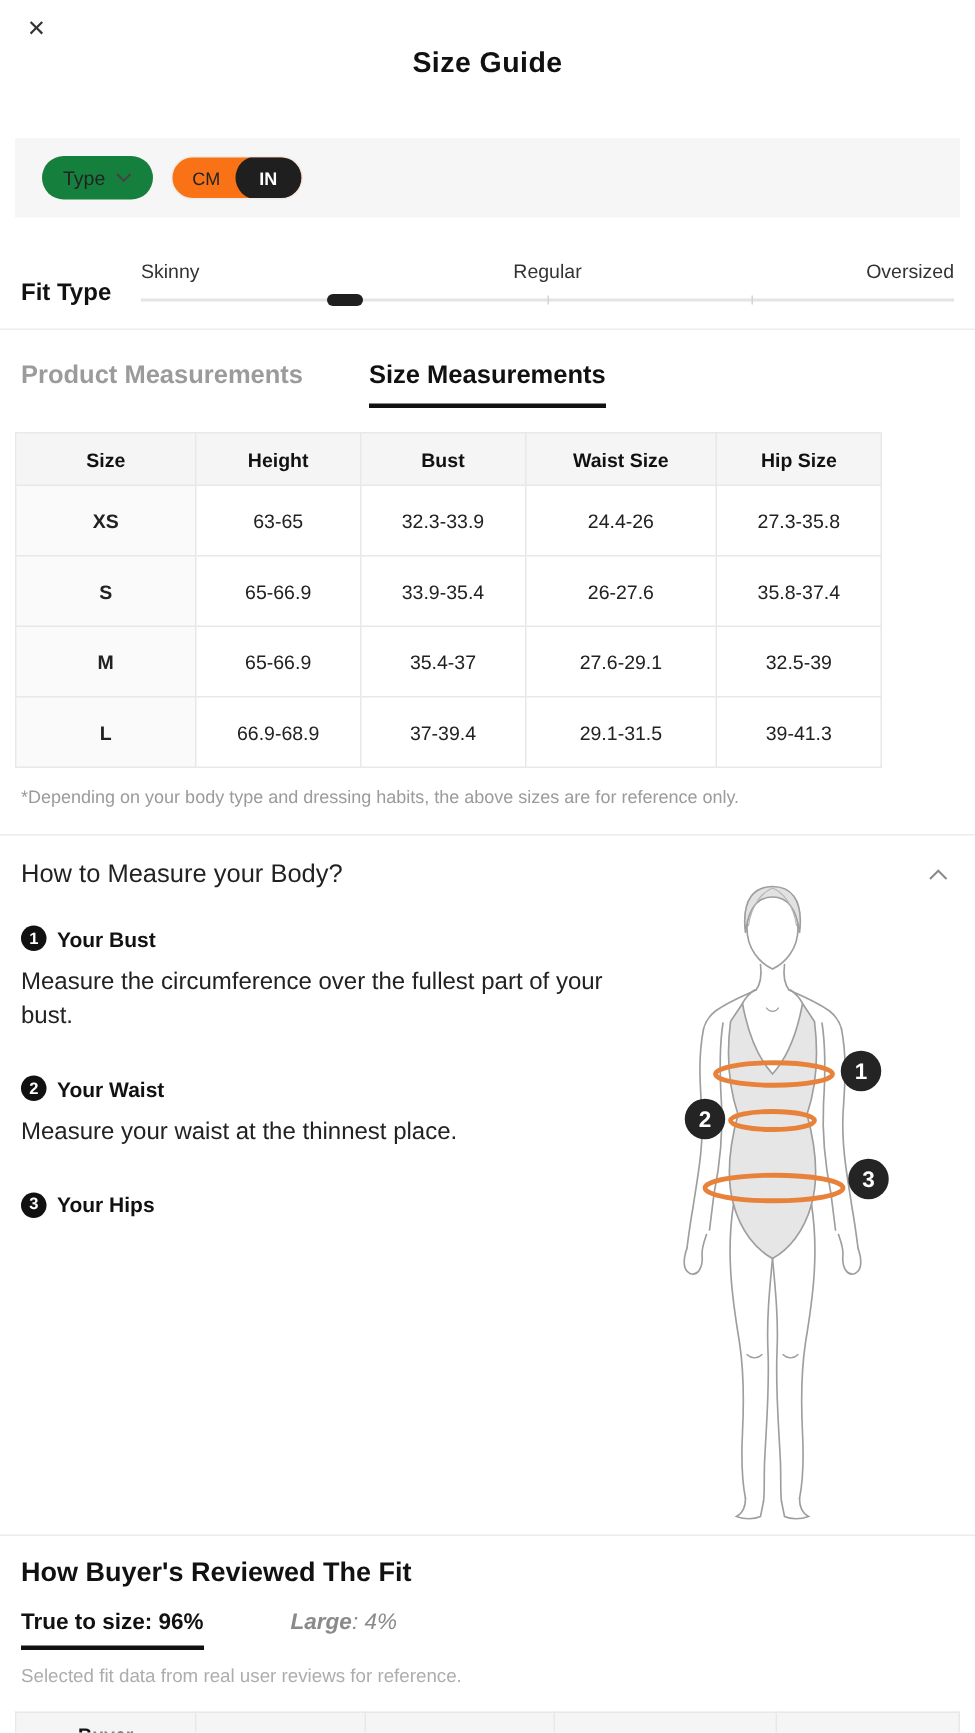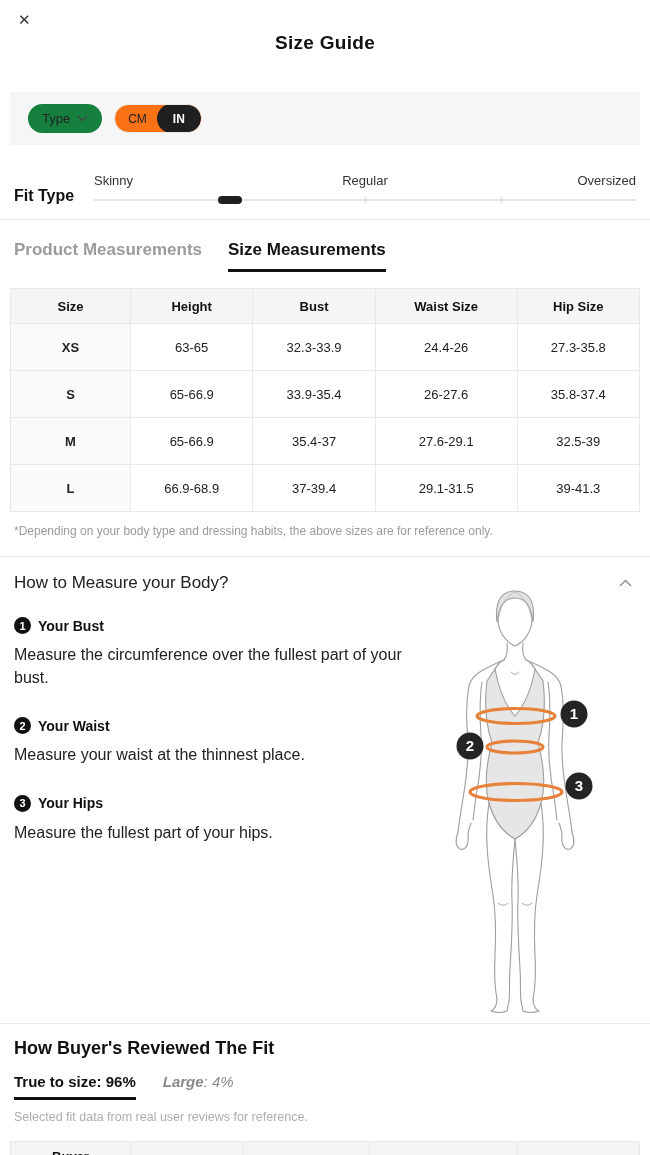--- a/index.html
+++ b/index.html
@@ -40,27 +40,27 @@
   .tick { position:absolute; top:-2px; width:1px; height:6px; background:#d4d4d4; }
   .slider-handle { position:absolute; top:-3px; left:25%; transform:translateX(-50%);
     width:24px; height:8px; background:#1f1f1f; border-radius:4px; cursor:pointer; }
 
   .divider { height:1px; background:#ececec; margin:0 0; }
   .div1 { margin-top:12px; }
   .div2 { margin:18px 0 0 0; }
   .div3 { margin:0; }
 
   
-  .tabs { display:flex; gap:26px; margin:20px 14px 0; }
+  .tabs { display:flex; gap:44px; margin:20px 14px 0; }
   .tab { font-size:17px; font-weight:bold; cursor:pointer; padding-bottom:9px; }
   .tab.inactive { color:#9b9b9b; }
   .tab.active { color:#111; border-bottom:3px solid #111; }
 
   
-  table.size-table { width:630px; margin:16px 10px 0; border-collapse:collapse;
+  table.size-table { width:578px; margin:16px 10px 0; border-collapse:collapse;
     font-size:13px; }
   .size-table th, .size-table td { border:1px solid #e8e8e8; text-align:center; }
   .size-table th { background:#f5f5f5; font-weight:bold; height:35px; color:#111; }
   .size-table td { height:47px; color:#222; background:#fff; }
   .size-table td.size-col { background:#fafafa; font-weight:bold; }
   .size-table col.c0 { width:120px; }
 
   .disclaimer { margin:12px 14px 0; font-size:12px; color:#9b9b9b; }
 
   
@@ -74,21 +74,21 @@
   .m-item-title { display:flex; align-items:center; gap:7px; font-size:14px;
     font-weight:bold; color:#111; margin-bottom:9px; }
   .num-badge { width:17px; height:17px; border-radius:50%; background:#111;
     color:#fff; font-size:11px; font-weight:bold; display:inline-flex;
     align-items:center; justify-content:center; flex:0 0 17px; }
   .m-item-desc { font-size:16px; color:#222; line-height:1.45; max-width:410px; }
   .figure-svg { position:absolute; top:-8px; right:-8px; }
 
   
   .review-title { margin:14px 14px 0; font-size:18px; font-weight:bold; color:#111; }
-  .stats-row { display:flex; margin:14px 14px 0; gap:27px; align-items:flex-start; }
+  .stats-row { display:flex; margin:14px 14px 0; gap:58px; align-items:flex-start; }
   .stat { font-size:15px; padding-bottom:7px; cursor:pointer; }
   .stat.active { color:#111; font-weight:bold; border-bottom:3px solid #111; }
   .stat.inactive { color:#8a8a8a;font-style:italic; }
   .stat.inactive .stat-label { font-weight:bold; }
   .review-note { margin:10px 14px 0; font-size:12.5px; color:#adadad; }
 
   table.buyer-table { width:630px; margin:17px 10px 0; border-collapse:collapse;
     font-size:13px; }
   .buyer-table th { border:1px solid #e8e8e8; background:#f5f5f5; font-weight:bold;
     color:#111; height:50px; text-align:center; vertical-align:middle; }
@@ -216,21 +216,20 @@
           <span class="num-badge">2</span>
           <span>Your Waist</span>
         </div>
         <div class="m-item-desc">Measure your waist at the thinnest place.</div>
       </div>
       <div class="m-item">
         <div class="m-item-title">
           <span class="num-badge">3</span>
           <span>Your Hips</span>
         </div>
-        <div class="m-item-desc">Measure the fullest part of your hips.</div>
       </div>
     </div>
 
     <svg class="figure-svg" width="230" height="430" viewBox="0 0 230 430">
       <g stroke="#9e9e9e" stroke-width="1.1" fill="none" stroke-linecap="round">
 
         <path d="M84,34 C84,17 91,11 101,11 C111,11 118,17 118,34 C118,47 110,57 101,61 C92,57 84,47 84,34 Z" fill="#fff"></path>
 
         <path d="M83,37 C80,13 90,6 101,6 C112,6 122,13 119,37 C117,19 110,13 101,13 C92,13 85,19 83,37 Z" fill="#e2e2e2"></path>
         <path d="M101,7 C94,10 87,18 85,32" stroke="#b5b5b5" stroke-width="0.8"></path>

